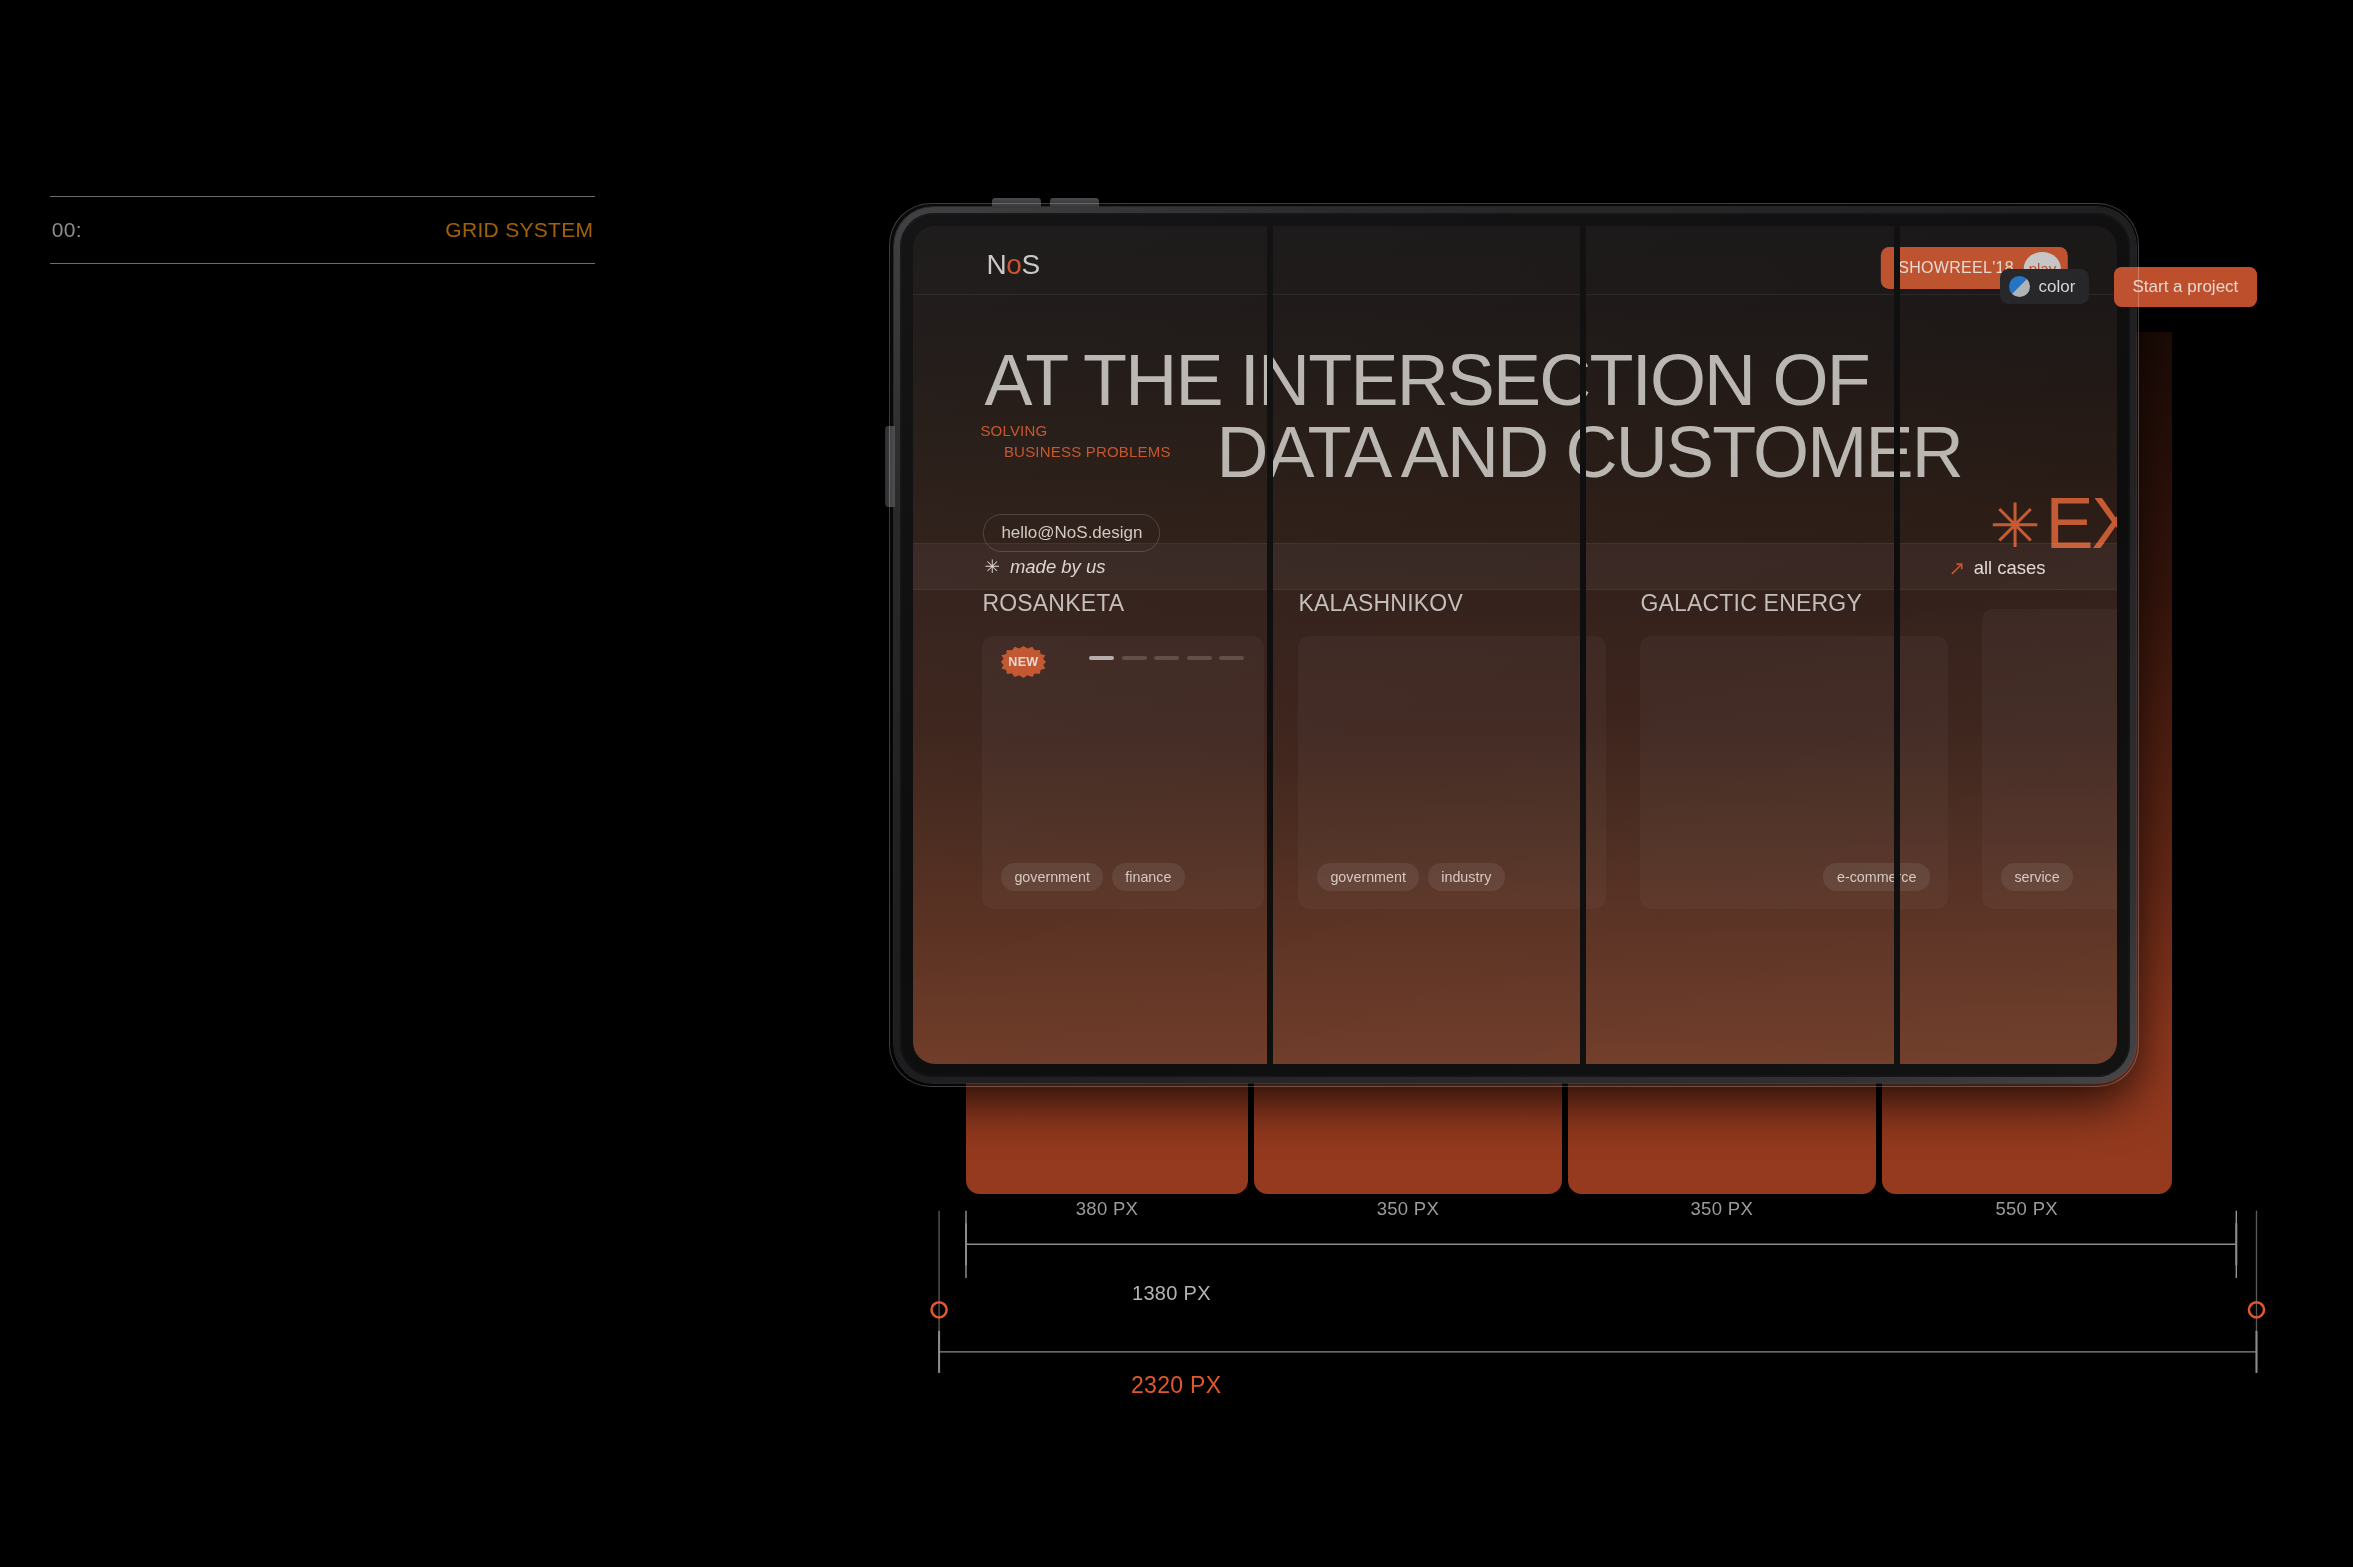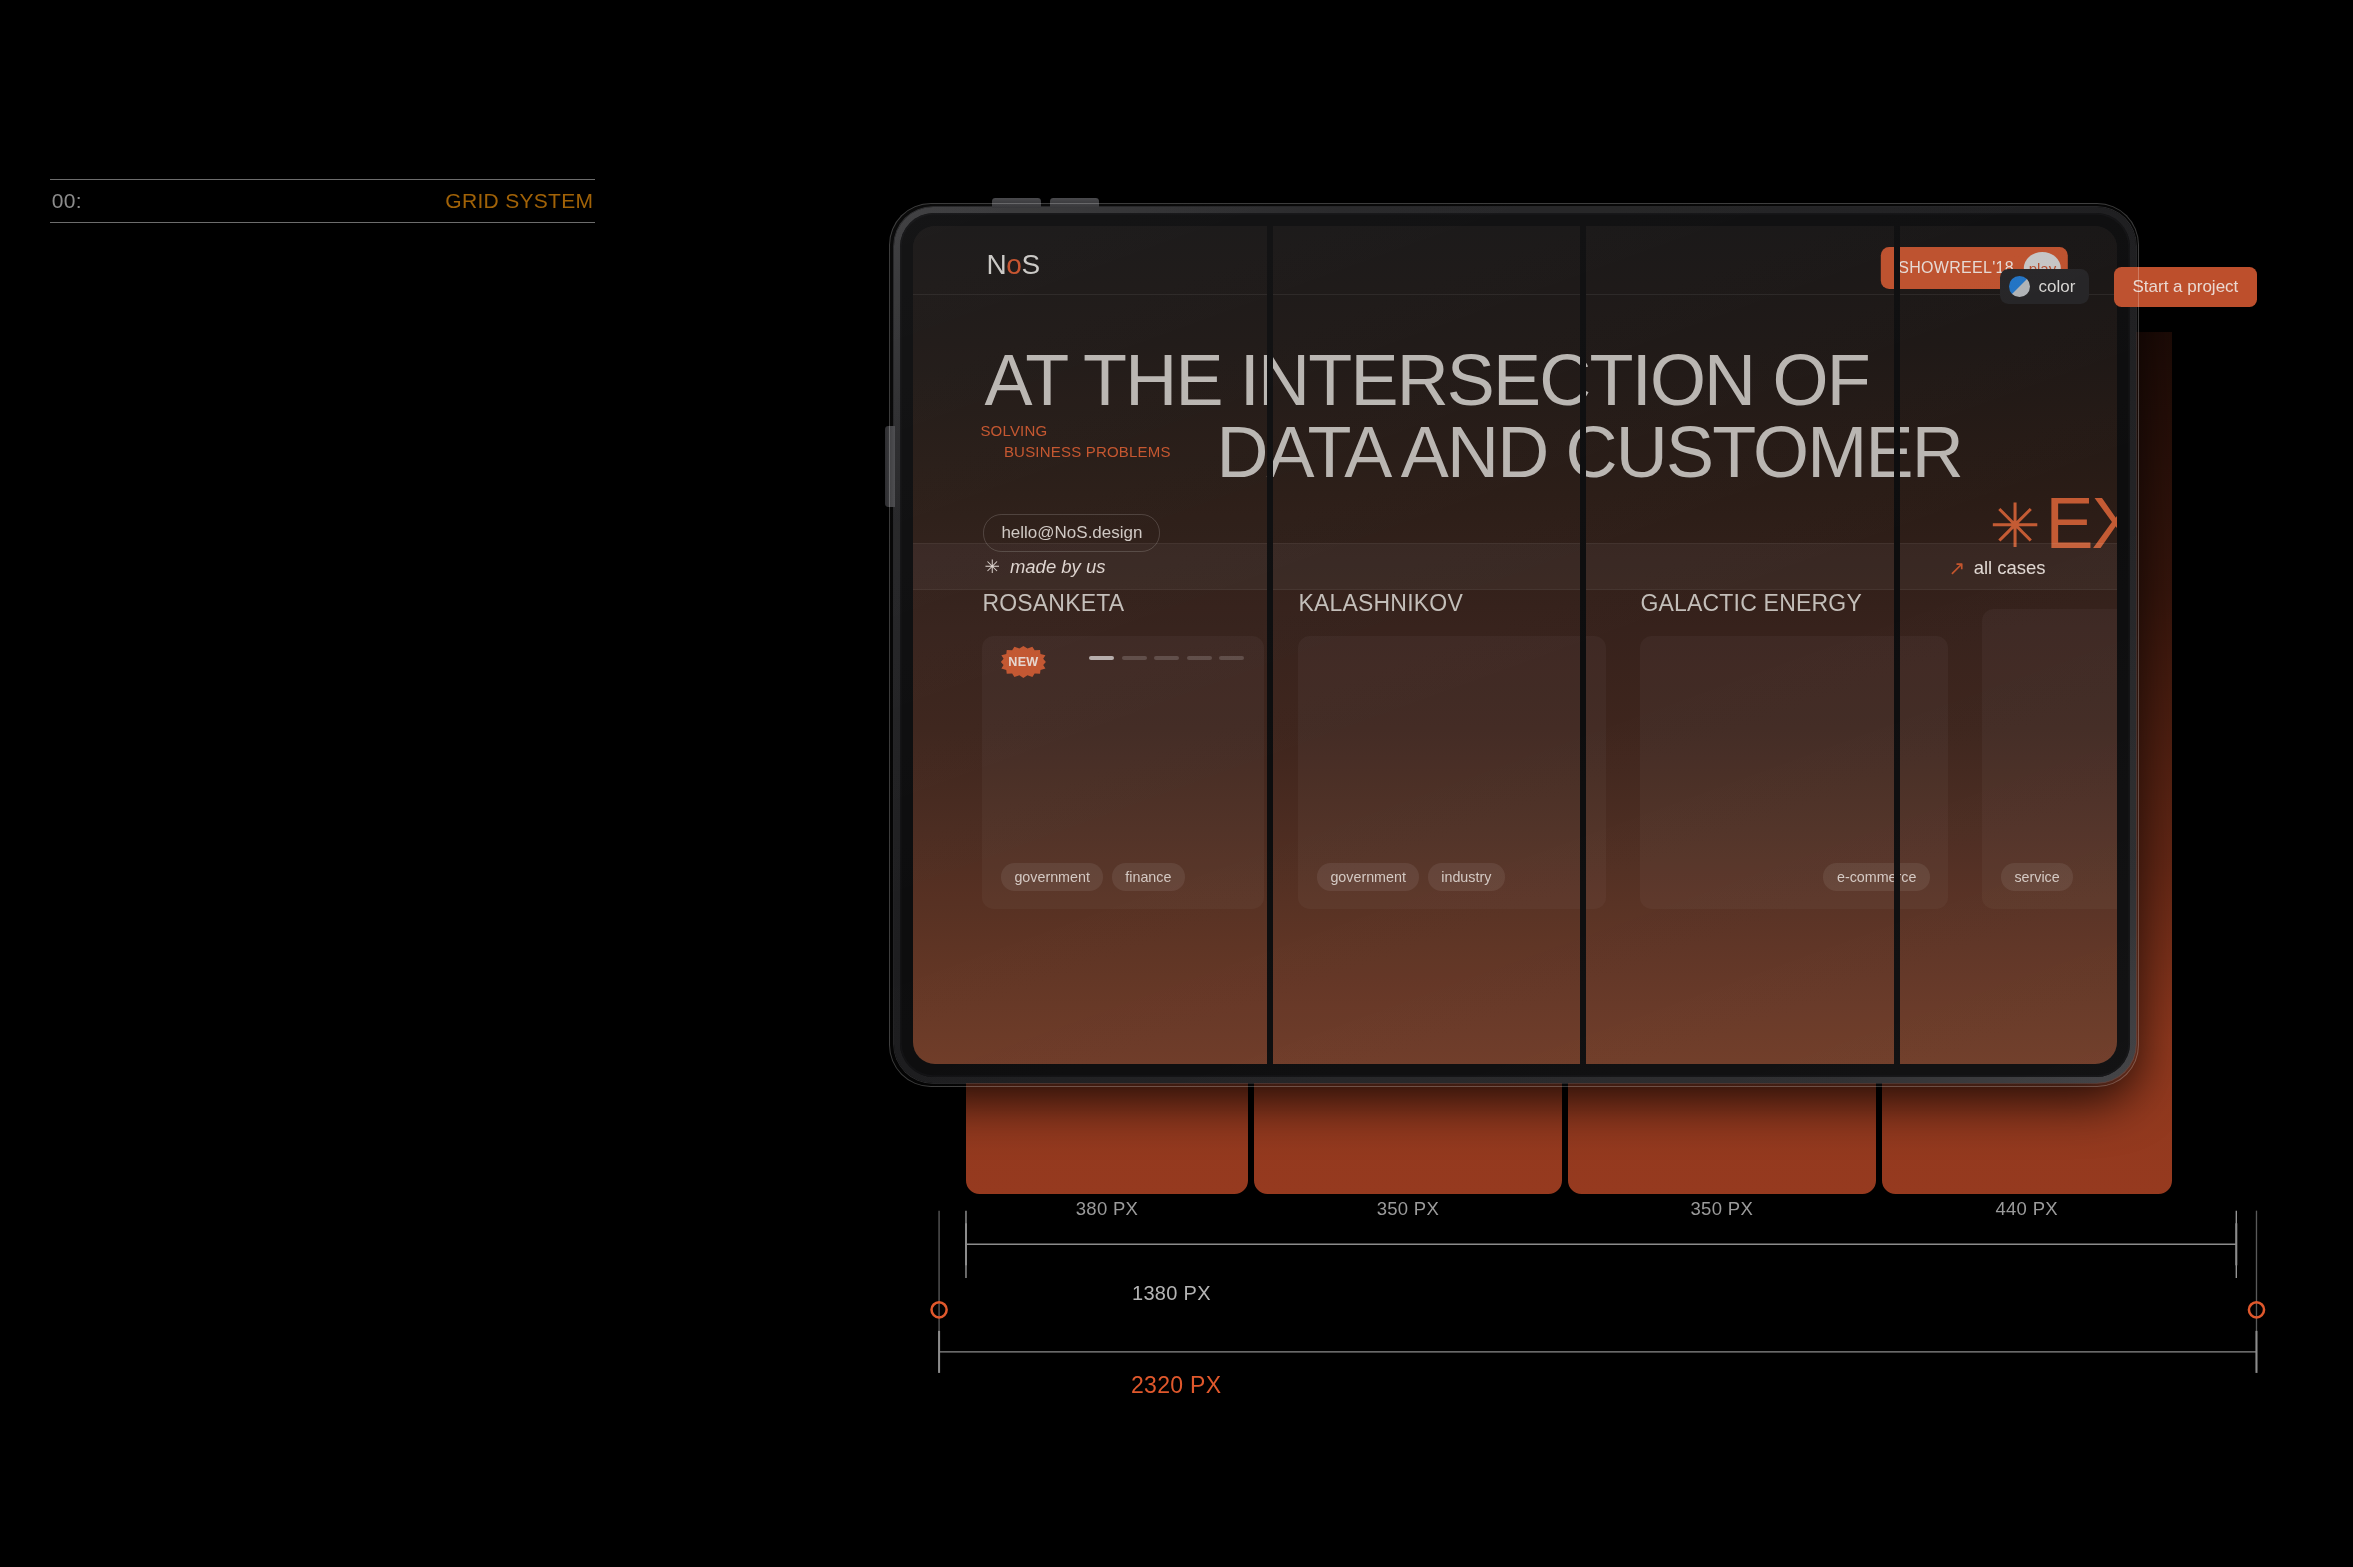--- a/index.html
+++ b/index.html
@@ -5,21 +5,21 @@
   * { margin:0; padding:0; box-sizing:border-box; }
   html,body { background:#000; }
   body {
     width:2354px; height:1568px; position:relative; overflow:hidden;
     font-family:"Liberation Sans", sans-serif;
     -webkit-font-smoothing:antialiased;
   }
 
   
   #sheet-label {
-    position:absolute; left:50px; top:179px; width:545px; height:44px;
+    position:absolute; left:50px; top:196px; width:545px; height:68px;
     border-top:0.8px solid #6d6d6d; border-bottom:0.8px solid #6d6d6d;
     display:flex; align-items:center; justify-content:space-between;
     padding:0 1.7px;
   }
   #sheet-label .num { color:#8c8c8c; font-size:21px; letter-spacing:0.4px; }
   #sheet-label .ttl { color:#a16207; font-size:21px; font-weight:400; letter-spacing:0.3px; }
 
   
   #grid-columns {
     position:absolute; left:966px; top:332px; width:1270px; height:862px;
@@ -248,21 +248,21 @@
   <div class="grid-col gc1">
     <div class="col-width-label">380 PX</div>
   </div>
   <div class="grid-col gc2">
     <div class="col-width-label">350 PX</div>
   </div>
   <div class="grid-col gc3">
     <div class="col-width-label">350 PX</div>
   </div>
   <div class="grid-col gc4">
-    <div class="col-width-label">440 PX</div>
+    <div class="col-width-label">550 PX</div>
   </div>
 </div>
 
 <div id="tablet">
   <div class="vol-btn vol-a"></div>
   <div class="vol-btn vol-b"></div>
   <div class="side-btn"></div>
 
   <div id="tablet-inner">
     <div id="screen">

